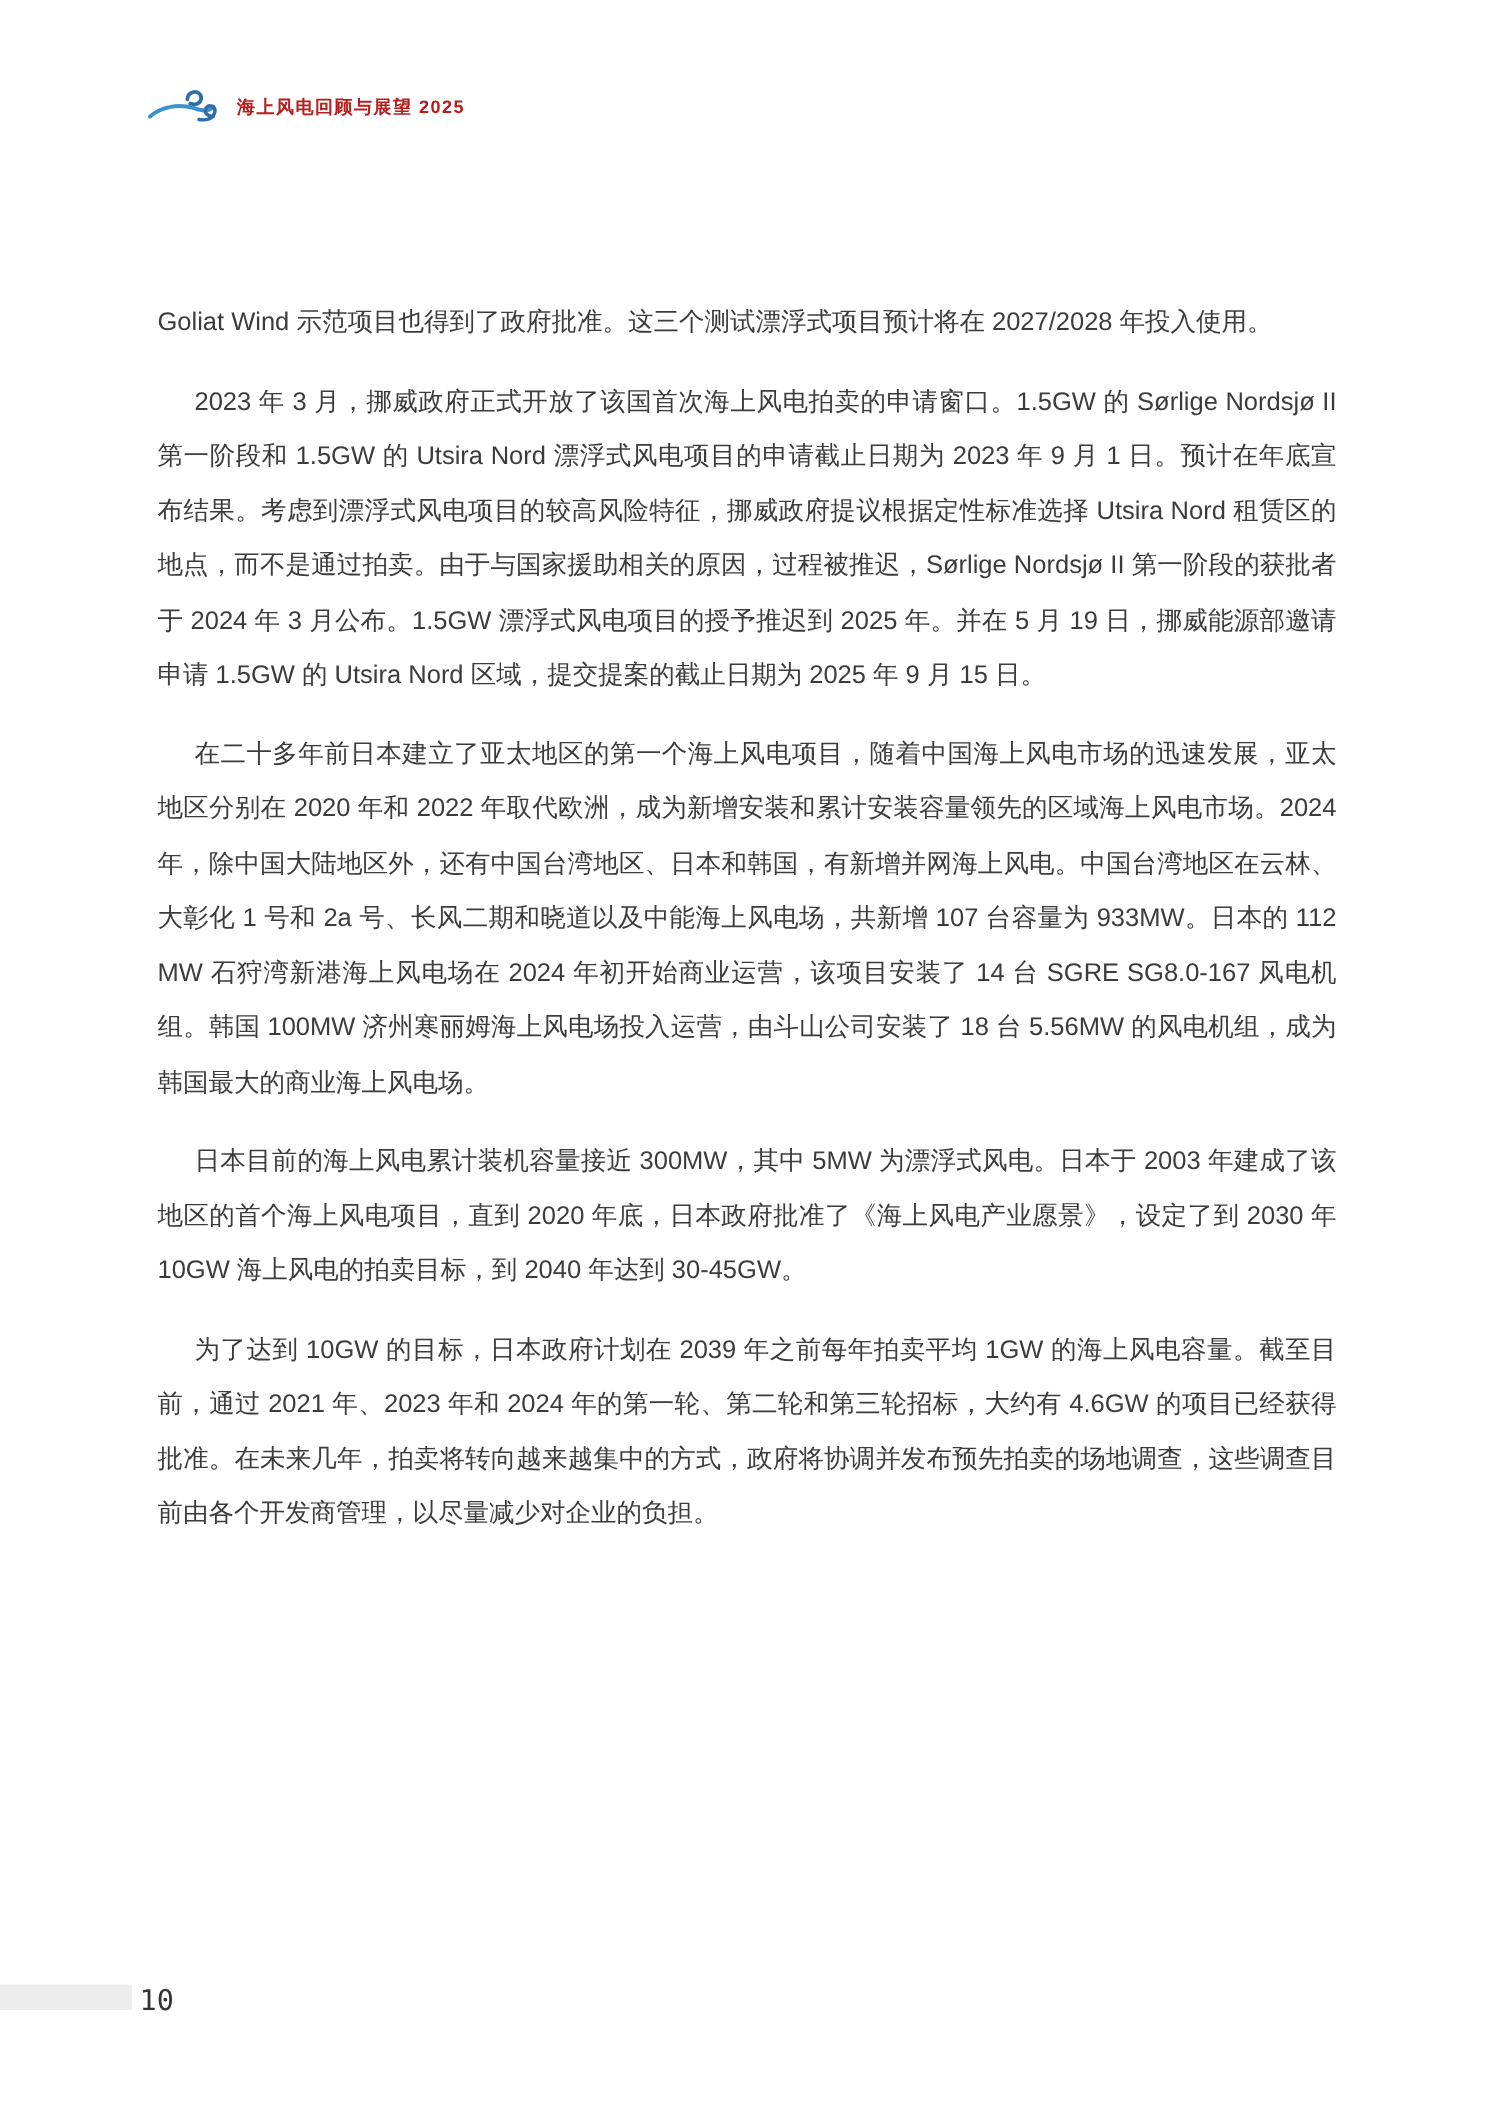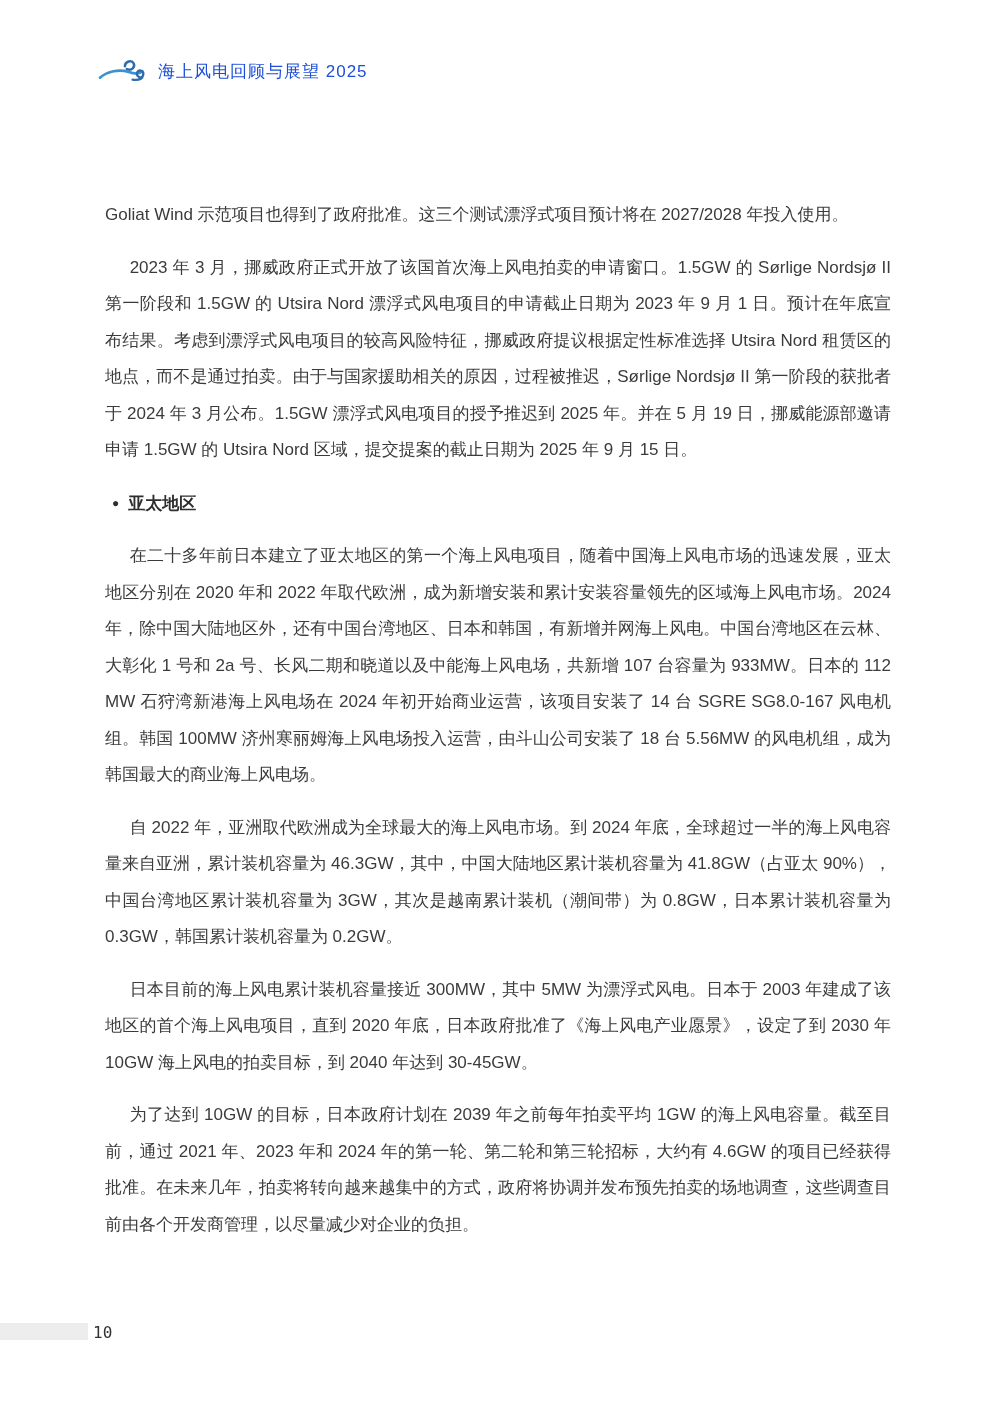--- a/index.html
+++ b/index.html
@@ -14,24 +14,25 @@
   .header{
     position:absolute;
     left:98px;
     top:57px;
     display:flex;
     align-items:center;
     gap:10px;
   }
   .logo{width:50px;height:28px;display:block;}
   .report-title{
-    font-size:17px;
-    color:#1d4ed8;
+    font-size:12px;
+    color:#b91c1c;
     letter-spacing:1px;
     white-space:nowrap;
+    font-weight:bold;
   }
   .body-text{
     position:absolute;
     left:89px;
     top:181px;
     width:818px;
     font-size:17px;
     line-height:36.5px;
     color:#3b3b3b;
     text-align:justify;
@@ -56,21 +57,21 @@
     top:1323px;
     width:88px;
     height:17px;
     background:#ededed;
   }
   .page-number{
     position:absolute;
     left:93px;
     top:1323px;
     font-family:"DejaVu Sans Mono","Liberation Mono",monospace;
-    font-size:16px;
+    font-size:19px;
     color:#333333;
   }
 </style>
 </head>
 <body>
 
 <div class="page">
 
   <div class="header">
     <svg class="logo" viewBox="0 0 52 28" aria-hidden="true">
@@ -78,26 +79,22 @@
       <path d="M2 21 c8-7 20-9 30-6 c6 2 11 3 14-1" fill="none" stroke="#3c92cf" stroke-width="2.7" stroke-linecap="round"></path>
       <path d="M36 23 c6 1 10-1 11-5 c1-4-4-6-6-3 c-2 3 1 6 5 6" fill="none" stroke="#2e6cab" stroke-width="2.4" stroke-linecap="round"></path>
     </svg>
     <span class="report-title">海上风电回顾与展望 2025</span>
   </div>
 
   <div class="body-text">
     <p class="no-indent">Goliat Wind 示范项目也得到了政府批准。这三个测试漂浮式项目预计将在 2027/2028 年投入使用。</p>
     <p>2023 年 3 月，挪威政府正式开放了该国首次海上风电拍卖的申请窗口。1.5GW 的 Sørlige Nordsjø II 第一阶段和 1.5GW 的 Utsira Nord 漂浮式风电项目的申请截止日期为 2023 年 9 月 1 日。预计在年底宣布结果。考虑到漂浮式风电项目的较高风险特征，挪威政府提议根据定性标准选择 Utsira Nord 租赁区的地点，而不是通过拍卖。由于与国家援助相关的原因，过程被推迟，Sørlige Nordsjø II 第一阶段的获批者于 2024 年 3 月公布。1.5GW 漂浮式风电项目的授予推迟到 2025 年。并在 5 月 19 日，挪威能源部邀请申请 1.5GW 的 Utsira Nord 区域，提交提案的截止日期为 2025 年 9 月 15 日。</p>
 
-    <div class="sec-heading">
-      <span class="bullet">●</span><span>亚太地区</span>
-    </div>
 
     <p>在二十多年前日本建立了亚太地区的第一个海上风电项目，随着中国海上风电市场的迅速发展，亚太地区分别在 2020 年和 2022 年取代欧洲，成为新增安装和累计安装容量领先的区域海上风电市场。2024 年，除中国大陆地区外，还有中国台湾地区、日本和韩国，有新增并网海上风电。中国台湾地区在云林、大彰化 1 号和 2a 号、长风二期和晓道以及中能海上风电场，共新增 107 台容量为 933MW。日本的 112 MW 石狩湾新港海上风电场在 2024 年初开始商业运营，该项目安装了 14 台 SGRE SG8.0-167 风电机组。韩国 100MW 济州寒丽姆海上风电场投入运营，由斗山公司安装了 18 台 5.56MW 的风电机组，成为韩国最大的商业海上风电场。</p>
-    <p>自 2022 年，亚洲取代欧洲成为全球最大的海上风电市场。到 2024 年底，全球超过一半的海上风电容量来自亚洲，累计装机容量为 46.3GW，其中，中国大陆地区累计装机容量为 41.8GW（占亚太 90%），中国台湾地区累计装机容量为 3GW，其次是越南累计装机（潮间带）为 0.8GW，日本累计装机容量为 0.3GW，韩国累计装机容量为 0.2GW。</p>
 
 
     <p>日本目前的海上风电累计装机容量接近 300MW，其中 5MW 为漂浮式风电。日本于 2003 年建成了该地区的首个海上风电项目，直到 2020 年底，日本政府批准了《海上风电产业愿景》，设定了到 2030 年 10GW 海上风电的拍卖目标，到 2040 年达到 30-45GW。</p>
     <p>为了达到 10GW 的目标，日本政府计划在 2039 年之前每年拍卖平均 1GW 的海上风电容量。截至目前，通过 2021 年、2023 年和 2024 年的第一轮、第二轮和第三轮招标，大约有 4.6GW 的项目已经获得批准。在未来几年，拍卖将转向越来越集中的方式，政府将协调并发布预先拍卖的场地调查，这些调查目前由各个开发商管理，以尽量减少对企业的负担。</p>
   </div>
 
   <div class="footer-bar"></div>
   <div class="page-number">10</div>
 
 </div>

